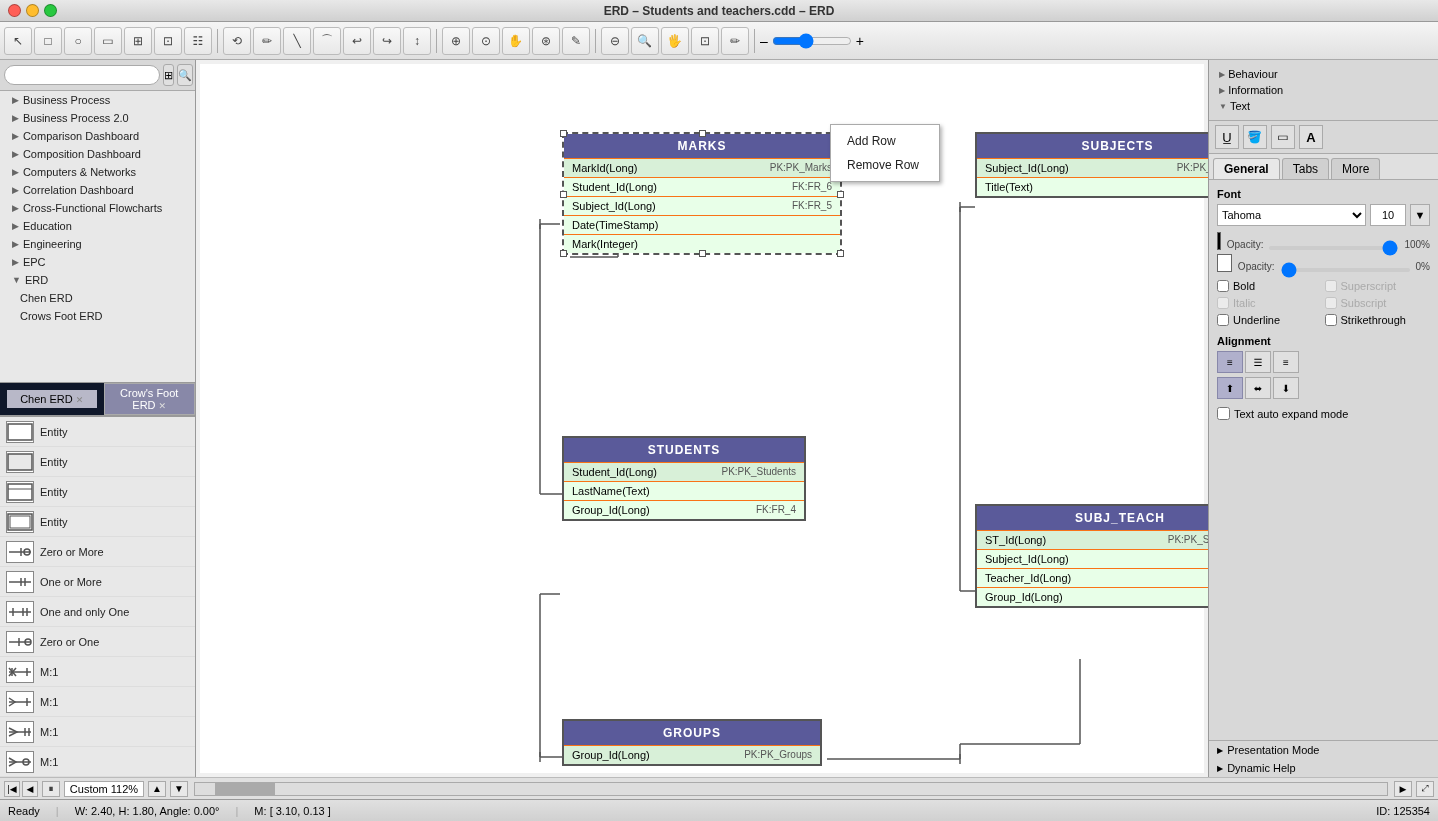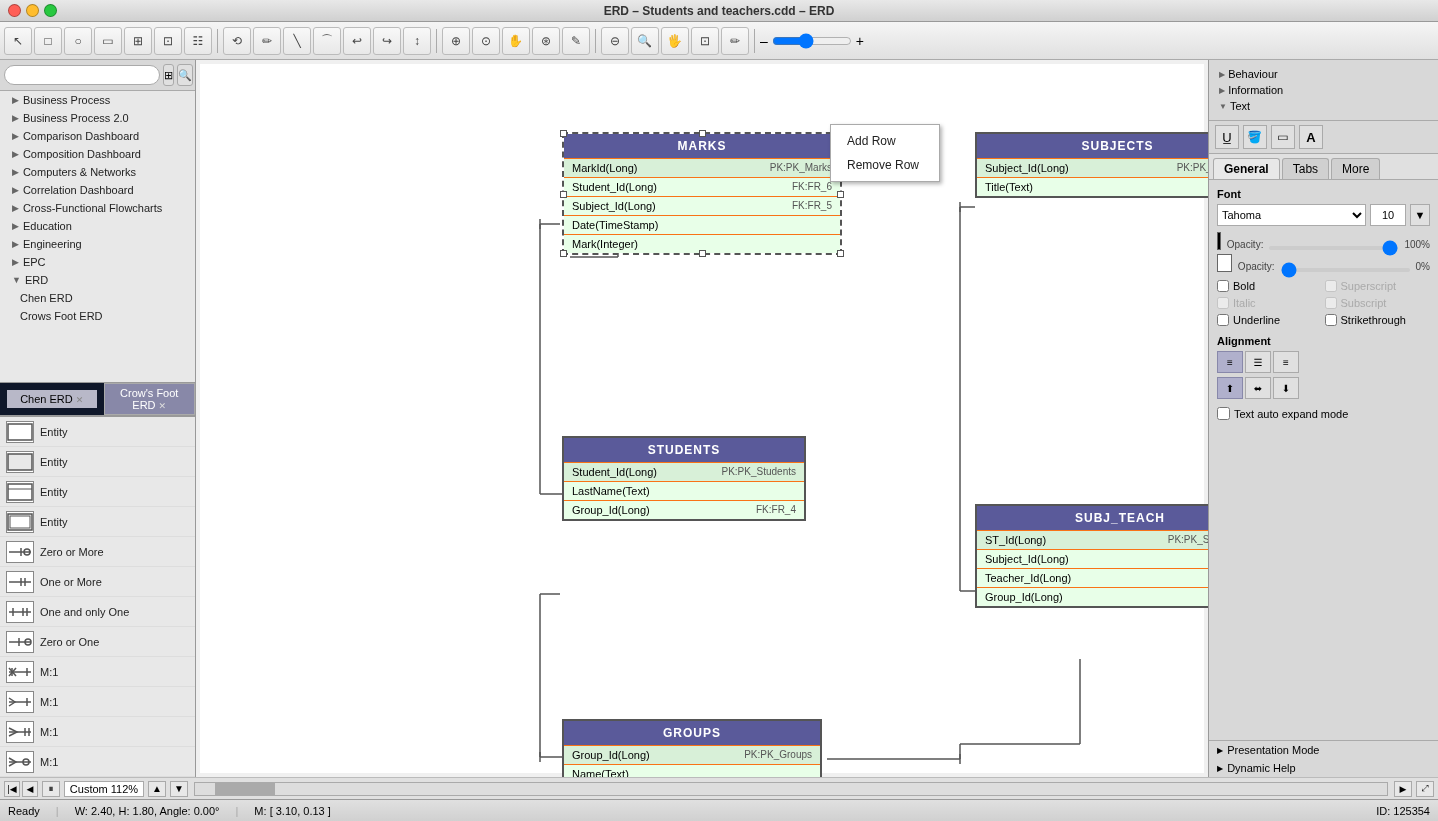--- a/index.html
+++ b/index.html
@@ -731,24 +731,20 @@
 
         </div>
       </div>
 
       <div class="erd-table" style="left:362px; top:655px; width:260px;">
         <div class="erd-table-header">GROUPS</div>
         <div class="erd-table-row pk">
           <span>Group_Id(Long)</span>
           <span class="row-key">PK:PK_Groups</span>
         </div>
-        <div class="erd-table-row normal">
-          <span>Name(Text)</span>
-          <span class="row-key"></span>
-        </div>
       </div>
 
       <div id="context-menu">
         <div class="ctx-item">Add Row</div>
         <div class="ctx-item">Remove Row</div>
       </div>
     </div>
   </div>
 
   <div id="right-panel">

